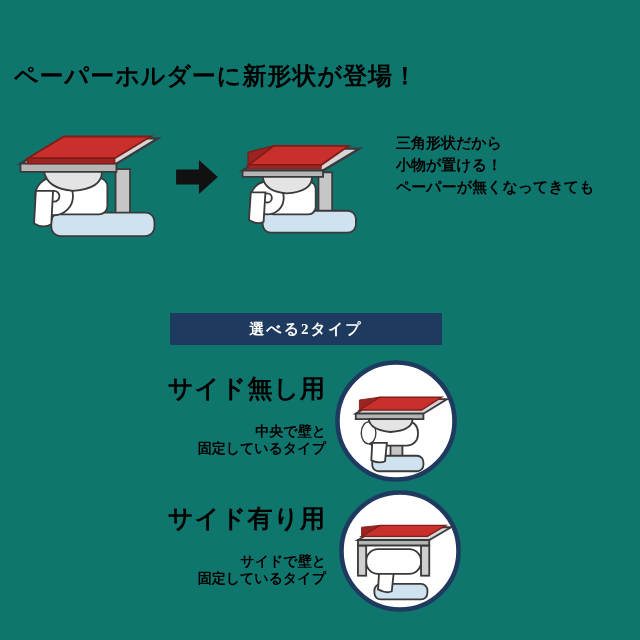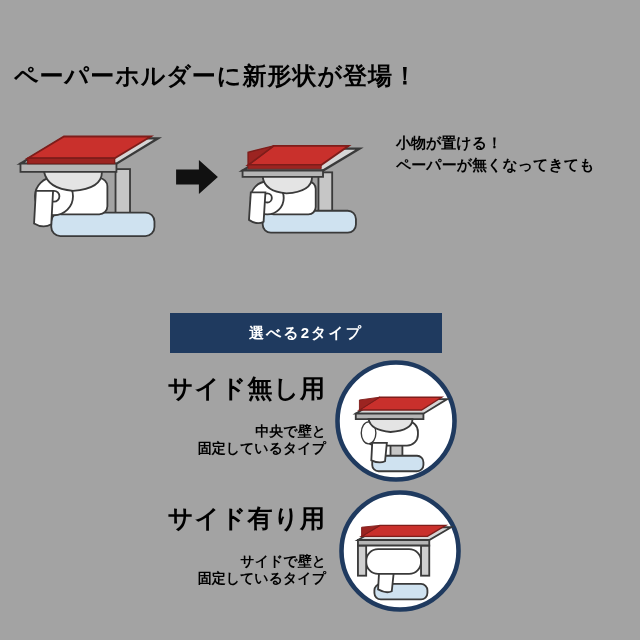--- a/index.html
+++ b/index.html
@@ -1,33 +1,33 @@
 <!DOCTYPE html>
 <html><head>
 <meta charset="utf-8">
 <style>
   html,body { margin:0; padding:0; background:#fff; }
   .canvas {
-    position:relative; width:640px; height:640px; background:#a3a3a3;
-    font-family:Liberation Sans, sans-serif; overflow:hidden; color:#000;
+    position:relative; width:640px; height:640px; background:#0f766e;
+    font-family:Liberation Serif, serif; overflow:hidden; color:#000;
   }
   .headline {
     position:absolute; left:14px; top:60px;
     font-size:24px; font-weight:800; letter-spacing:1px; color:#000;
     margin:0; white-space:nowrap;
   }
   .holder-before { position:absolute; left:6px;  top:102px; }
   .transform-arrow { position:absolute; left:176px; top:158px; }
   .holder-after  { position:absolute; left:224px; top:112px; }
   .feature-text {
     position:absolute; left:396px; top:132px;
     font-size:15px; font-weight:bold; line-height:22px; white-space:nowrap;
   }
   .banner {
-    position:absolute; left:170px; top:313px; width:272px; height:40px;
+    position:absolute; left:170px; top:313px; width:272px; height:32px;
     background:#1f3a5f; color:#ffffff; font-size:15px; font-weight:bold;
     letter-spacing:2px; display:flex; align-items:center; justify-content:center;
   }
   .type-text { position:absolute; width:168px; text-align:right; }
   .type-text-1 { left:158px; top:372px; }
   .type-text-2 { left:158px; top:502px; }
   .type-title { font-size:25px; font-weight:800; letter-spacing:1px; white-space:nowrap; }
   .type-desc  { font-size:14px; font-weight:bold; line-height:17px; white-space:nowrap; }
   .type-desc-first { margin-top:18px; }
   .type-circle-1 { position:absolute; left:332px; top:357px; }
@@ -79,20 +79,21 @@
     </g>
     <path d="M 42,71 L 96,71 Q 96,87 68,89 Q 44,87 42,71 Z" fill="#e4e4e4" stroke="#3a3a3a" stroke-width="2"></path>
     <g>
       <polygon points="26,58 106,58 136,37 54,37" fill="#c9302c" stroke="#7e1d1a" stroke-width="2"></polygon>
       <polygon points="26,58 26,44 54,37" fill="#9c2421" stroke="#7e1d1a" stroke-width="1.5"></polygon>
       <polygon points="26,58 106,58 106,62 26,62" fill="#9c2421" stroke="#7e1d1a" stroke-width="1"></polygon>
     </g>
   </svg>
 
   <div class="feature-text">
+    <div>三角形状だから</div>
     <div>小物が置ける！</div>
     <div>ペーパーが無くなってきても</div>
   </div>
 
   <div class="banner">選べる2タイプ</div>
 
   <div class="type-text type-text-1">
     <div class="type-title">サイド無し用</div>
     <div class="type-desc type-desc-first">中央で壁と</div>
     <div class="type-desc">固定しているタイプ</div>

